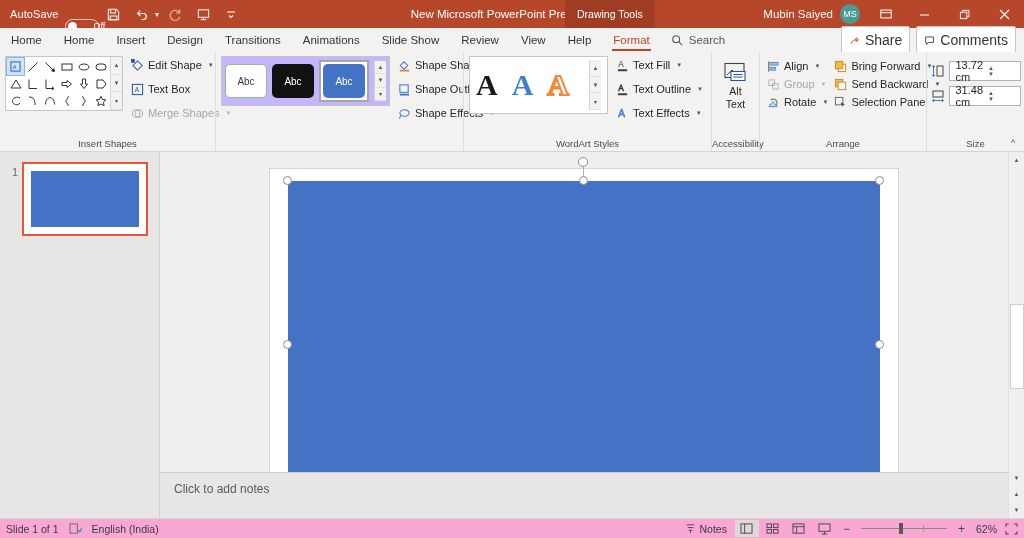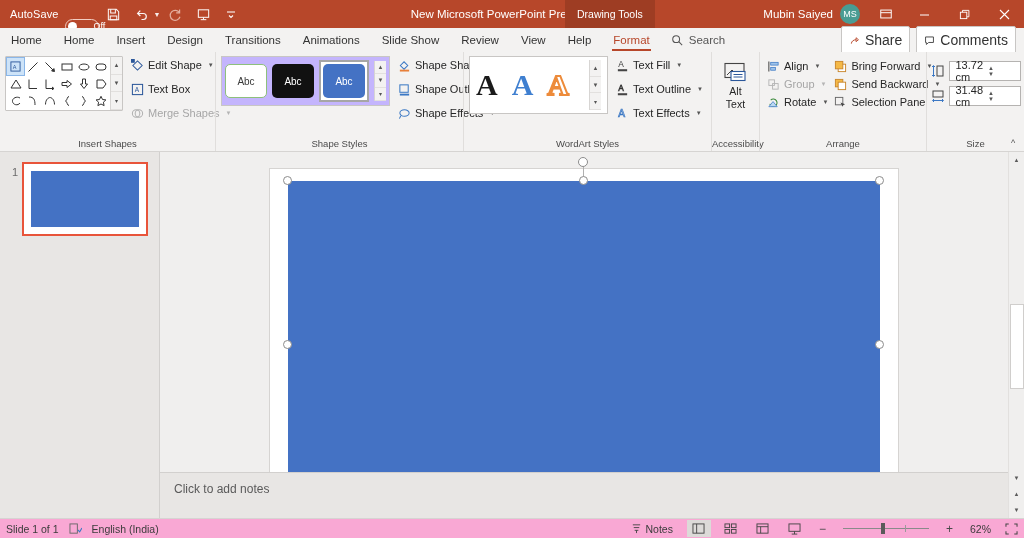--- a/index.html
+++ b/index.html
@@ -245,21 +245,21 @@
     position: absolute; left: 1px; right: 1px; top: 45%; height: 85px;
     background: #fff; border: 1px solid #d0cecc;
   }
 
   
   .statusbar {
     height: 20px; background: #f9a8d4; border-top: 1px solid #d6d4d2;
     display: flex; align-items: center; font-size: 10.5px; color: #3b3b3b;
     flex: none; padding: 0 6px; gap: 10px;
   }
-  .sb-right { margin-left: auto; display: flex; align-items: center; gap: 8px; }
+  .sb-right { margin-left: auto; display: flex; align-items: center; gap: 2px; }
   .view-btn {
     width: 24px; height: 17px; display: flex; align-items: center; justify-content: center;
   }
   .view-btn.active { background: #dcdad8; }
   .zoom-slider { display: flex; align-items: center; gap: 0; margin: 0 5px; }
   .zs-line { width: 86px; height: 1px; background: #8a8a8a; position: relative; }
   .zs-knob {
     position: absolute; left: 38px; top: -5px;
     width: 4px; height: 11px; background: #5a5a5a;
   }
@@ -558,21 +558,20 @@
           <div class="cmd">
             <svg width="13" height="13" viewBox="0 0 14 14" fill="none" stroke="#3b78c4" stroke-width="1.1">
               <ellipse cx="7" cy="6.5" rx="5" ry="3.5"></ellipse>
                 <path d="M3 9.5l-1.5 3"></path>
             </svg>
             <span>Shape Effects</span>
             <span class="tri">▼</span>
           </div>
         </div>
       </div>
-      <div class="rgroup-label">Shape Styles</div>
     </div>
 
     <div class="rgroup" style="width:248px">
       <div class="rgroup-body">
         <div class="wordart-gallery">
           <span class="wa a1">A</span>
           <span class="wa a2">A</span>
           <span class="wa a3">A</span>
           <div class="gal-scroll" style="height:50px;margin-left:6px">
             <div>▲</div>

